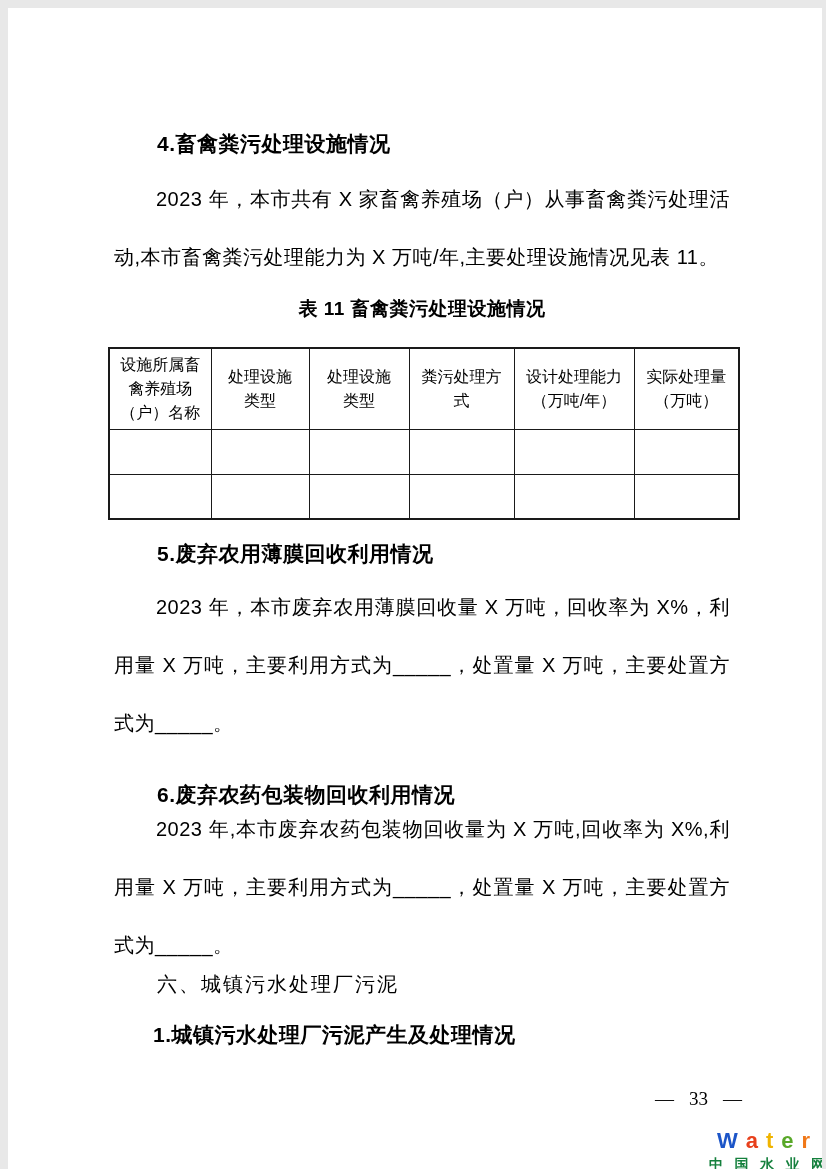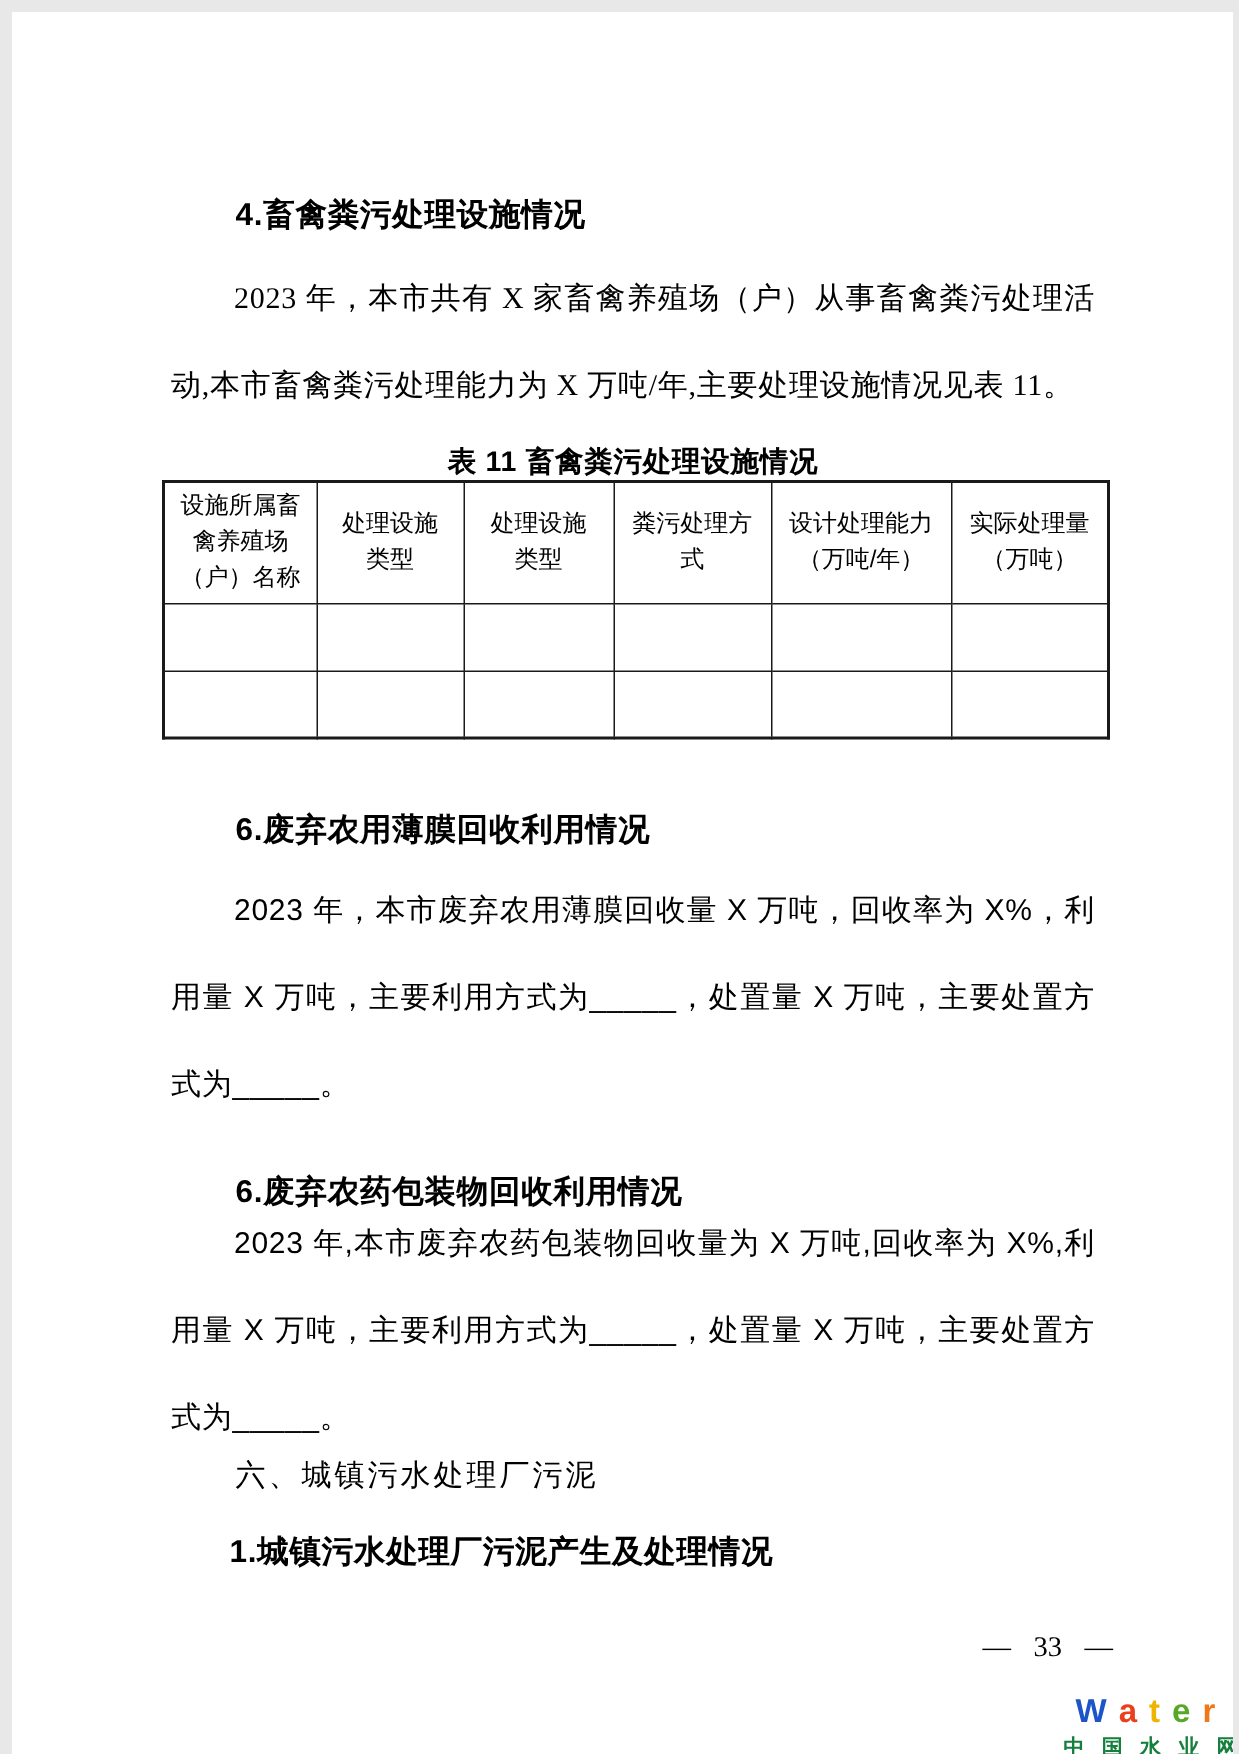--- a/index.html
+++ b/index.html
@@ -107,25 +107,25 @@
     white-space: nowrap;
   }
 </style>
 </head>
 <body>
 
 <div class="page">
 
   <div class="abs sec-heading" style="left:145px; top:117px;">4.畜禽粪污处理设施情况</div>
 
-  <div class="abs body-para" style="left:102px; top:158px;font-family:Liberation Serif, serif;">2023 年，本市共有 X 家畜禽养殖场（户）从事畜禽粪污处理活动,本市畜禽粪污处理能力为 X 万吨/年,主要处理设施情况见表 11。</div>
+  <div class="abs body-para" style="left:102px; top:158px;">2023 年，本市共有 X 家畜禽养殖场（户）从事畜禽粪污处理活动,本市畜禽粪污处理能力为 X 万吨/年,主要处理设施情况见表 11。</div>
 
   <div class="abs table-caption" style="left:102px; top:284px;">表 11  畜禽粪污处理设施情况</div>
 
-  <table class="facility abs" style="left:100px; top:312px;">
+  <table class="facility abs" style="left:100px; top:339px;">
     <colgroup>
       <col style="width:102px">
       <col style="width:98px">
       <col style="width:100px">
       <col style="width:105px">
       <col style="width:120px">
       <col style="width:105px">
     </colgroup>
     <thead>
       <tr>
@@ -150,21 +150,21 @@
         <td></td>
         <td></td>
         <td></td>
         <td></td>
         <td></td>
         <td></td>
       </tr>
     </tbody>
   </table>
 
-  <div class="abs sec-heading" style="left:145px; top:527px;">6.废弃农用薄膜回收利用情况</div>
+  <div class="abs sec-heading" style="left:145px; top:527px;">5.废弃农用薄膜回收利用情况</div>
 
   <div class="abs body-para" style="left:102px; top:566px;">2023 年，本市废弃农用薄膜回收量 X 万吨，回收率为 X%，利用量 X 万吨，主要利用方式为_____，处置量 X 万吨，主要处置方式为_____。</div>
 
   <div class="abs sec-heading" style="left:145px; top:747px;margin-top:21px;">6.废弃农药包装物回收利用情况</div>
 
   <div class="abs body-para" style="left:102px; top:788px;">2023 年,本市废弃农药包装物回收量为 X 万吨,回收率为 X%,利用量 X 万吨，主要利用方式为_____，处置量 X 万吨，主要处置方式为_____。</div>
 
   <div class="abs section-six" style="left:145px; top:956px;">六、城镇污水处理厂污泥</div>
 
   <div class="abs sec-heading" style="left:141px; top:1008px;">1.城镇污水处理厂污泥产生及处理情况</div>

